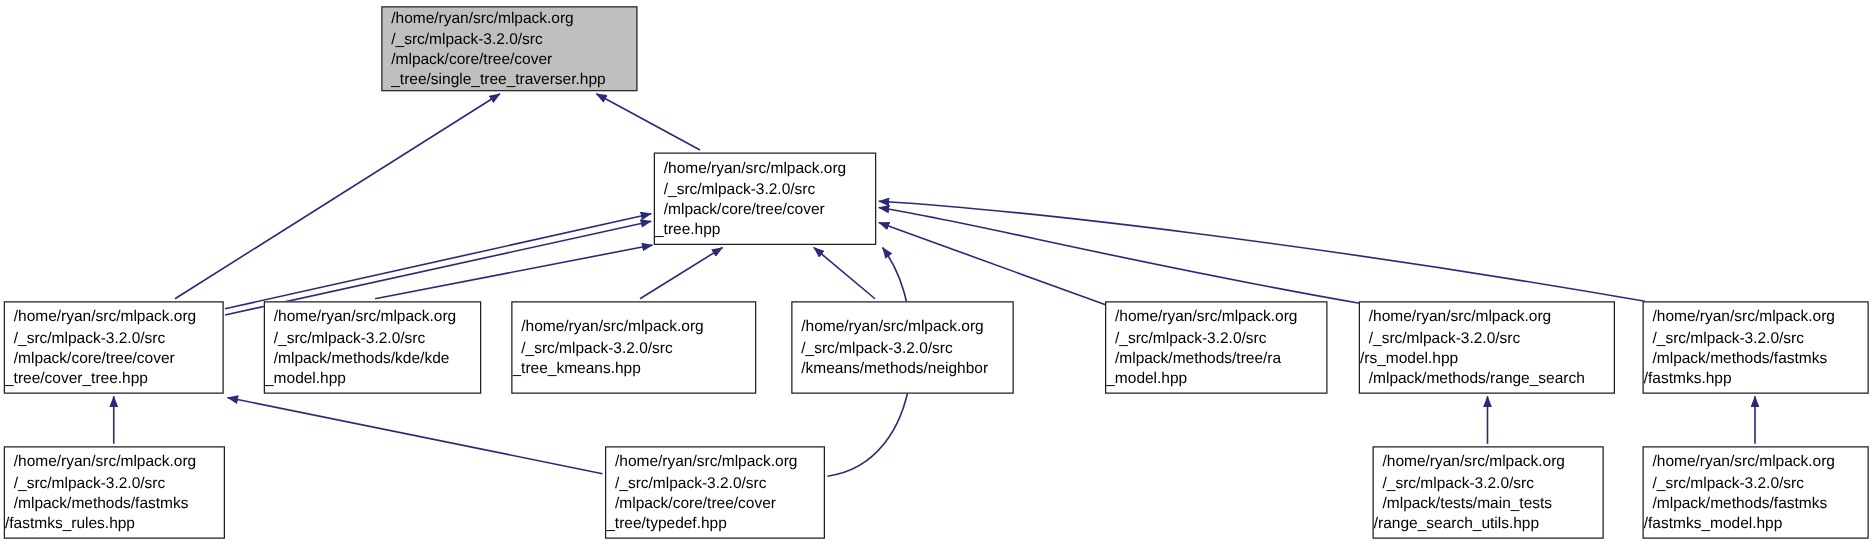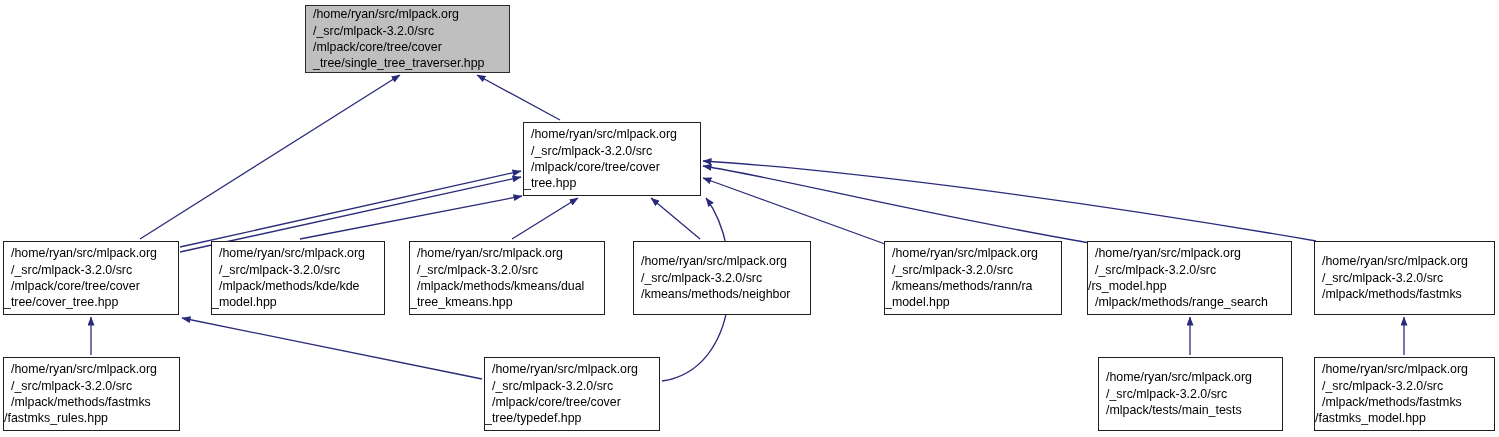--- a/index.html
+++ b/index.html
@@ -88,24 +88,24 @@
         <path d="M 1190 355 L 1190 317" fill="none" stroke="#2a2a7a" stroke-width="1.3" marker-end="url(#arrowhead)"></path>
         <path d="M 1404 355 L 1404 317" fill="none" stroke="#2a2a7a" stroke-width="1.3" marker-end="url(#arrowhead)"></path>
       </g>
   </svg>
 
   <div id="nodes">
       <div class="node root" title="/home/ryan/src/mlpack.org/_src/mlpack-3.2.0/src/mlpack/core/tree/cover_tree/single_tree_traverser.hpp" style="left: 305px; top: 5px; width: 205px; height: 68px;"><span class="ln l">/home/ryan/src/mlpack.org</span><span class="ln l">/_src/mlpack-3.2.0/src</span><span class="ln l">/mlpack/core/tree/cover</span><span class="ln l">_tree/single_tree_traverser.hpp</span></div>
       <div class="node" title="/home/ryan/src/mlpack.org/_src/mlpack-3.2.0/src/mlpack/core/tree/cover_tree.hpp" style="left: 523px; top: 122px; width: 178px; height: 74px;"><span class="ln l">/home/ryan/src/mlpack.org</span><span class="ln l">/_src/mlpack-3.2.0/src</span><span class="ln l">/mlpack/core/tree/cover</span><span class="ln c">_tree.hpp</span></div>
       <div class="node" title="/home/ryan/src/mlpack.org/_src/mlpack-3.2.0/src/mlpack/core/tree/cover_tree/cover_tree.hpp" style="left: 3px; top: 241px; width: 176px; height: 74px;"><span class="ln l">/home/ryan/src/mlpack.org</span><span class="ln l">/_src/mlpack-3.2.0/src</span><span class="ln l">/mlpack/core/tree/cover</span><span class="ln c">_tree/cover_tree.hpp</span></div>
       <div class="node" title="/home/ryan/src/mlpack.org/_src/mlpack-3.2.0/src/mlpack/methods/kde/kde_model.hpp" style="left: 211px; top: 241px; width: 174px; height: 74px;"><span class="ln l">/home/ryan/src/mlpack.org</span><span class="ln l">/_src/mlpack-3.2.0/src</span><span class="ln l">/mlpack/methods/kde/kde</span><span class="ln c">_model.hpp</span></div>
-      <div class="node" title="/home/ryan/src/mlpack.org/_src/mlpack-3.2.0/src/mlpack/methods/kmeans/dual_tree_kmeans.hpp" style="left: 409px; top: 241px; width: 196px; height: 74px;"><span class="ln l">/home/ryan/src/mlpack.org</span><span class="ln l">/_src/mlpack-3.2.0/src</span><span class="ln l">/mlpack/methods/kmeans/dual</span><span class="ln c">_tree_kmeans.hpp</span></div>
+      <div class="node" title="/home/ryan/src/mlpack.org/_src/mlpack-3.2.0/src/mlpack/methods/kmeans/dual_tree_kmeans.hpp" style="left: 409px; top: 241px; width: 196px; height: 74px;"><span class="ln l">/home/ryan/src/mlpack.org</span><span class="ln l">/_src/mlpack-3.2.0/src</span><span class="ln c">_tree_kmeans.hpp</span></div>
       <div class="node" title="/home/ryan/src/mlpack.org/_src/mlpack-3.2.0/src/mlpack/methods/neighbor_search/ns_model.hpp" style="left: 633px; top: 241px; width: 178px; height: 74px;"><span class="ln l">/home/ryan/src/mlpack.org</span><span class="ln l">/_src/mlpack-3.2.0/src</span><span class="ln l">/kmeans/methods/neighbor</span></div>
-      <div class="node" title="/home/ryan/src/mlpack.org/_src/mlpack-3.2.0/src/mlpack/methods/rann/ra_model.hpp" style="left: 884px; top: 241px; width: 178px; height: 74px;"><span class="ln l">/home/ryan/src/mlpack.org</span><span class="ln l">/_src/mlpack-3.2.0/src</span><span class="ln l">/kmeans/methods/rann/ra</span><span class="ln c">_model.hpp</span></div>
+      <div class="node" title="/home/ryan/src/mlpack.org/_src/mlpack-3.2.0/src/mlpack/methods/rann/ra_model.hpp" style="left: 884px; top: 241px; width: 178px; height: 74px;"><span class="ln l">/home/ryan/src/mlpack.org</span><span class="ln l">/_src/mlpack-3.2.0/src</span><span class="ln l">/mlpack/methods/tree/ra</span><span class="ln c">_model.hpp</span></div>
       <div class="node" title="/home/ryan/src/mlpack.org/_src/mlpack-3.2.0/src/mlpack/methods/range_search/rs_model.hpp" style="left: 1087px; top: 241px; width: 205px; height: 74px;"><span class="ln l">/home/ryan/src/mlpack.org</span><span class="ln l">/_src/mlpack-3.2.0/src</span><span class="ln c">/rs_model.hpp</span><span class="ln l">/mlpack/methods/range_search</span></div>
-      <div class="node" title="/home/ryan/src/mlpack.org/_src/mlpack-3.2.0/src/mlpack/methods/fastmks/fastmks.hpp" style="left: 1314px; top: 241px; width: 181px; height: 74px;"><span class="ln l">/home/ryan/src/mlpack.org</span><span class="ln l">/_src/mlpack-3.2.0/src</span><span class="ln l">/mlpack/methods/fastmks</span></div>
+      <div class="node" title="/home/ryan/src/mlpack.org/_src/mlpack-3.2.0/src/mlpack/methods/fastmks/fastmks.hpp" style="left: 1314px; top: 241px; width: 181px; height: 74px;"><span class="ln l">/home/ryan/src/mlpack.org</span><span class="ln l">/_src/mlpack-3.2.0/src</span><span class="ln l">/mlpack/methods/fastmks</span><span class="ln c">/fastmks.hpp</span></div>
       <div class="node" title="/home/ryan/src/mlpack.org/_src/mlpack-3.2.0/src/mlpack/methods/fastmks/fastmks_rules.hpp" style="left: 3px; top: 357px; width: 177px; height: 74px;"><span class="ln l">/home/ryan/src/mlpack.org</span><span class="ln l">/_src/mlpack-3.2.0/src</span><span class="ln l">/mlpack/methods/fastmks</span><span class="ln c">/fastmks_rules.hpp</span></div>
       <div class="node" title="/home/ryan/src/mlpack.org/_src/mlpack-3.2.0/src/mlpack/core/tree/cover_tree/typedef.hpp" style="left: 484px; top: 357px; width: 176px; height: 74px;"><span class="ln l">/home/ryan/src/mlpack.org</span><span class="ln l">/_src/mlpack-3.2.0/src</span><span class="ln l">/mlpack/core/tree/cover</span><span class="ln c">_tree/typedef.hpp</span></div>
-      <div class="node" title="/home/ryan/src/mlpack.org/_src/mlpack-3.2.0/src/mlpack/tests/main_tests/range_search_utils.hpp" style="left: 1098px; top: 357px; width: 185px; height: 74px;"><span class="ln l">/home/ryan/src/mlpack.org</span><span class="ln l">/_src/mlpack-3.2.0/src</span><span class="ln l">/mlpack/tests/main_tests</span></div>
+      <div class="node" title="/home/ryan/src/mlpack.org/_src/mlpack-3.2.0/src/mlpack/tests/main_tests/range_search_utils.hpp" style="left: 1098px; top: 357px; width: 185px; height: 74px;"><span class="ln l">/home/ryan/src/mlpack.org</span><span class="ln l">/_src/mlpack-3.2.0/src</span><span class="ln l">/mlpack/tests/main_tests</span><span class="ln c">/range_search_utils.hpp</span></div>
       <div class="node" title="/home/ryan/src/mlpack.org/_src/mlpack-3.2.0/src/mlpack/methods/fastmks/fastmks_model.hpp" style="left: 1314px; top: 357px; width: 181px; height: 74px;"><span class="ln l">/home/ryan/src/mlpack.org</span><span class="ln l">/_src/mlpack-3.2.0/src</span><span class="ln l">/mlpack/methods/fastmks</span><span class="ln c">/fastmks_model.hpp</span></div>
     </div>
 
 </div>
 
 </body></html>

